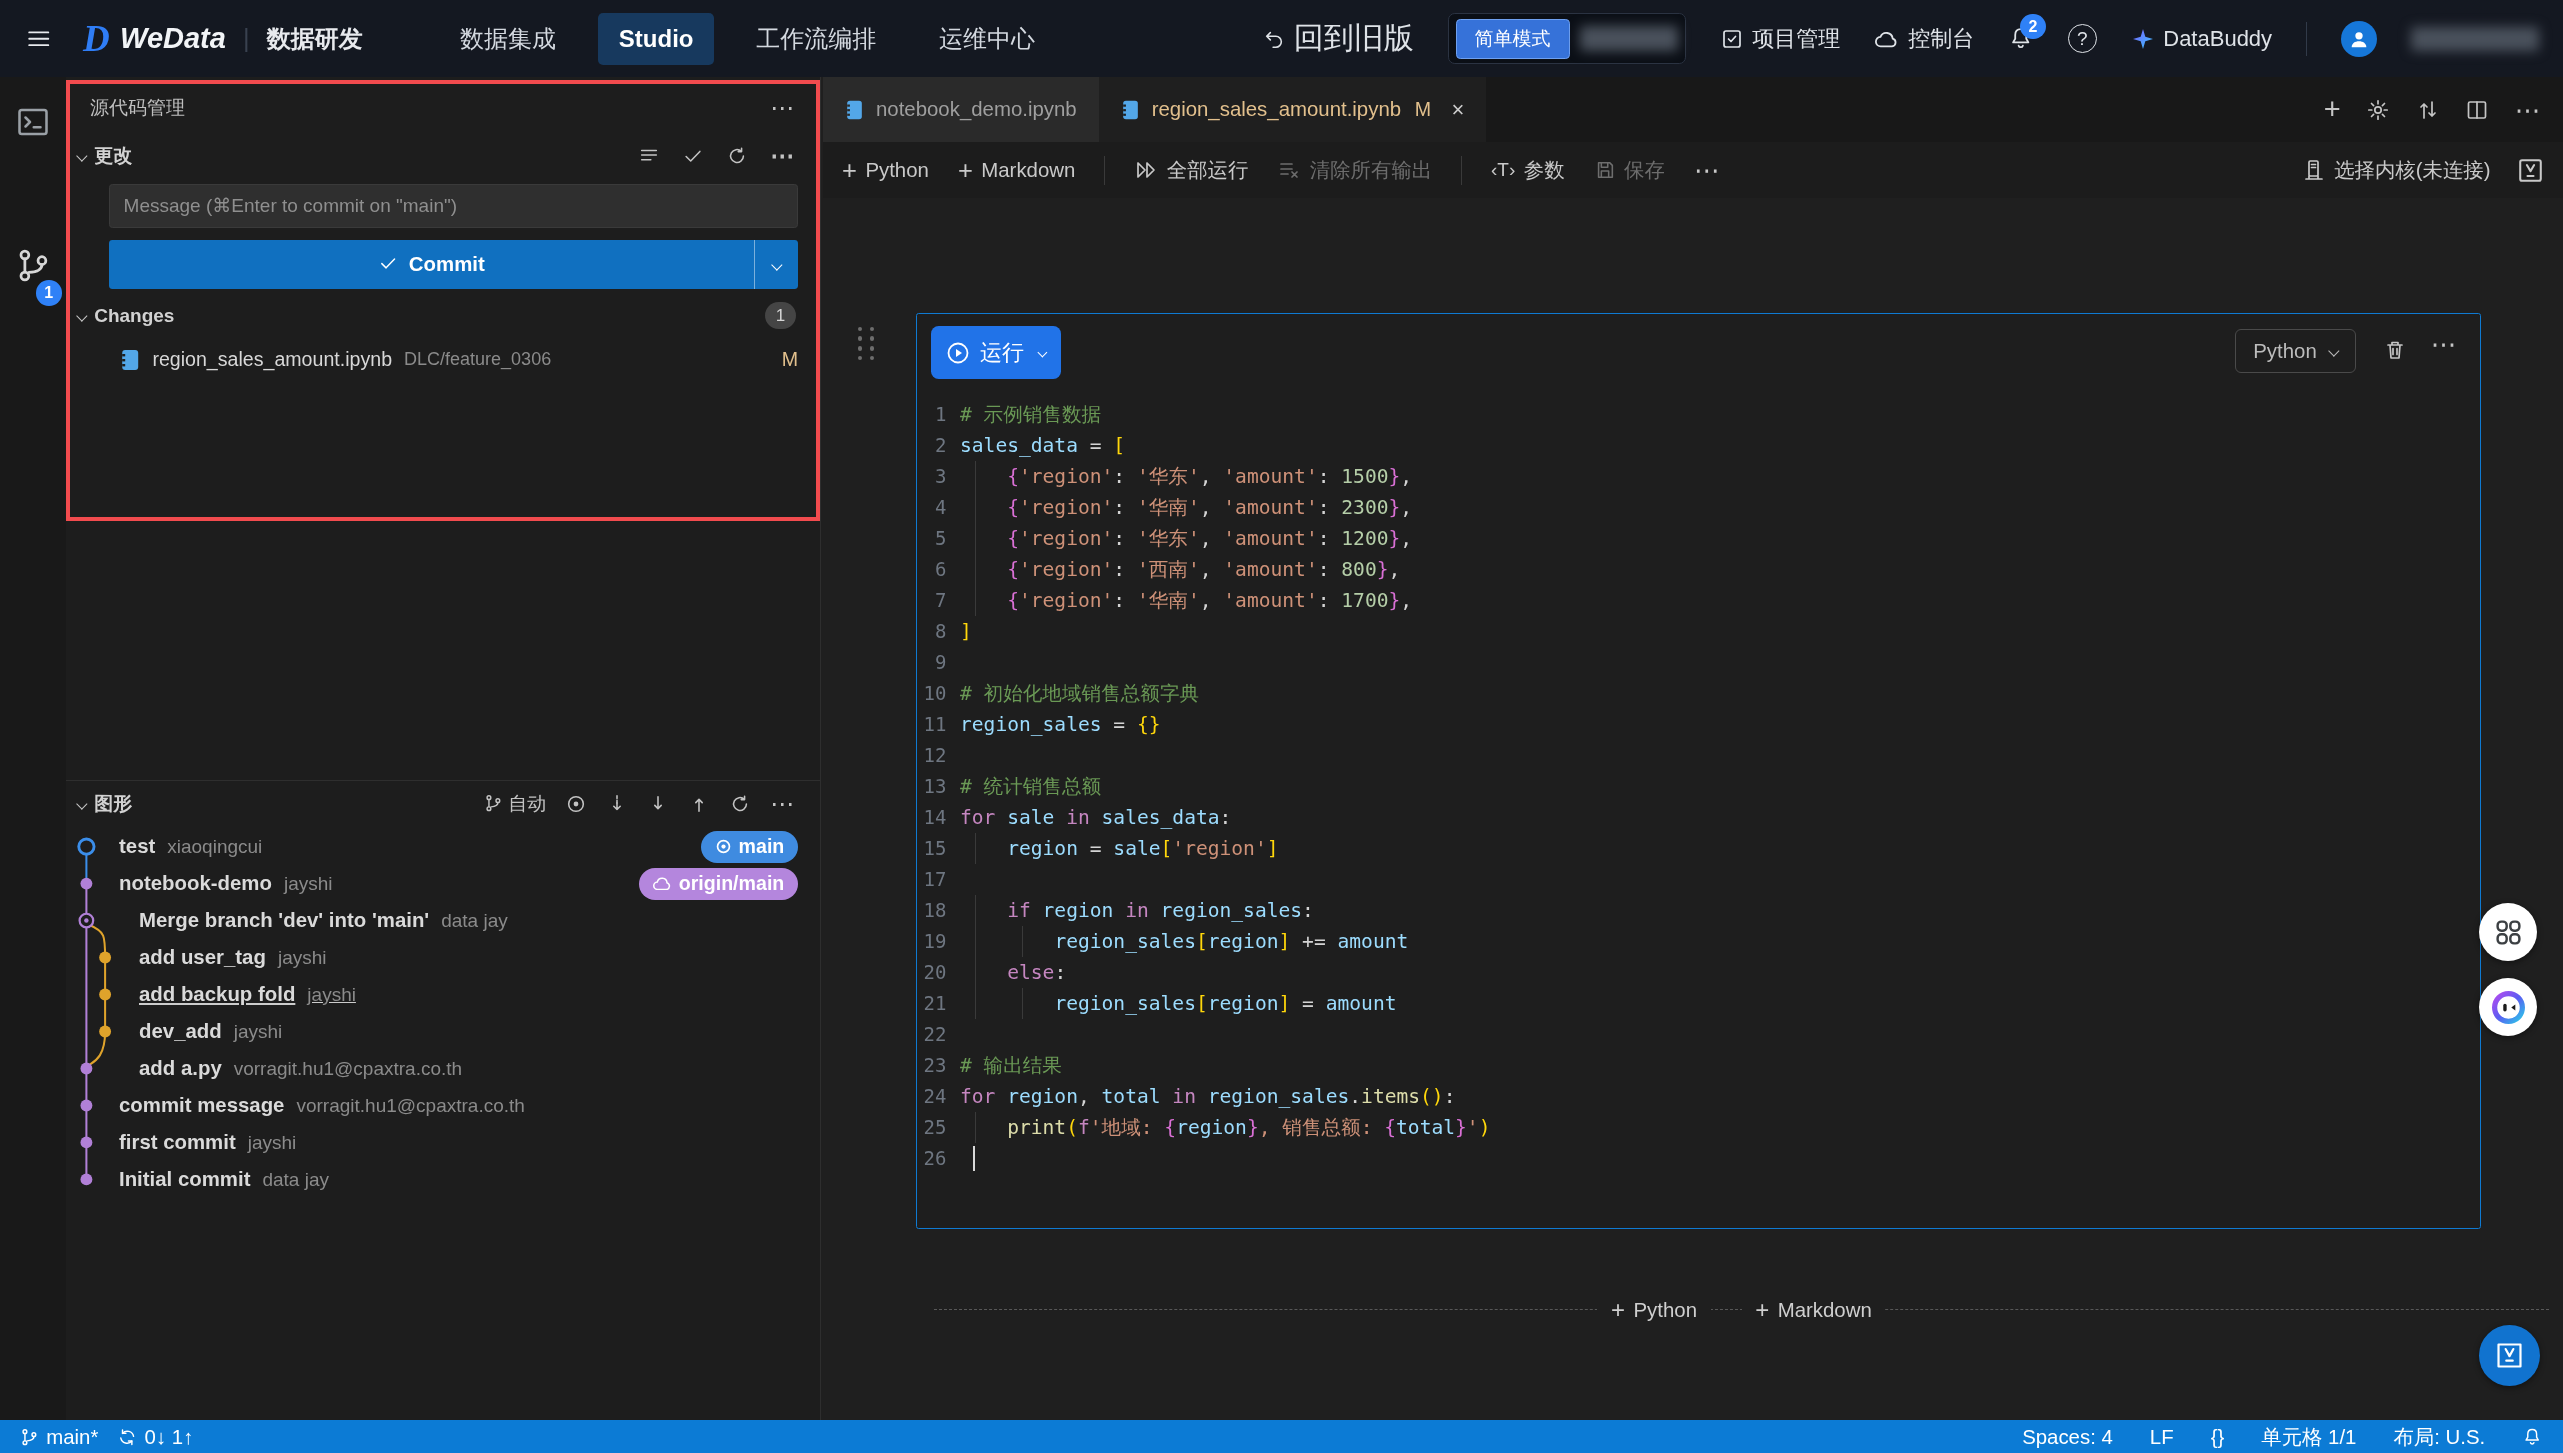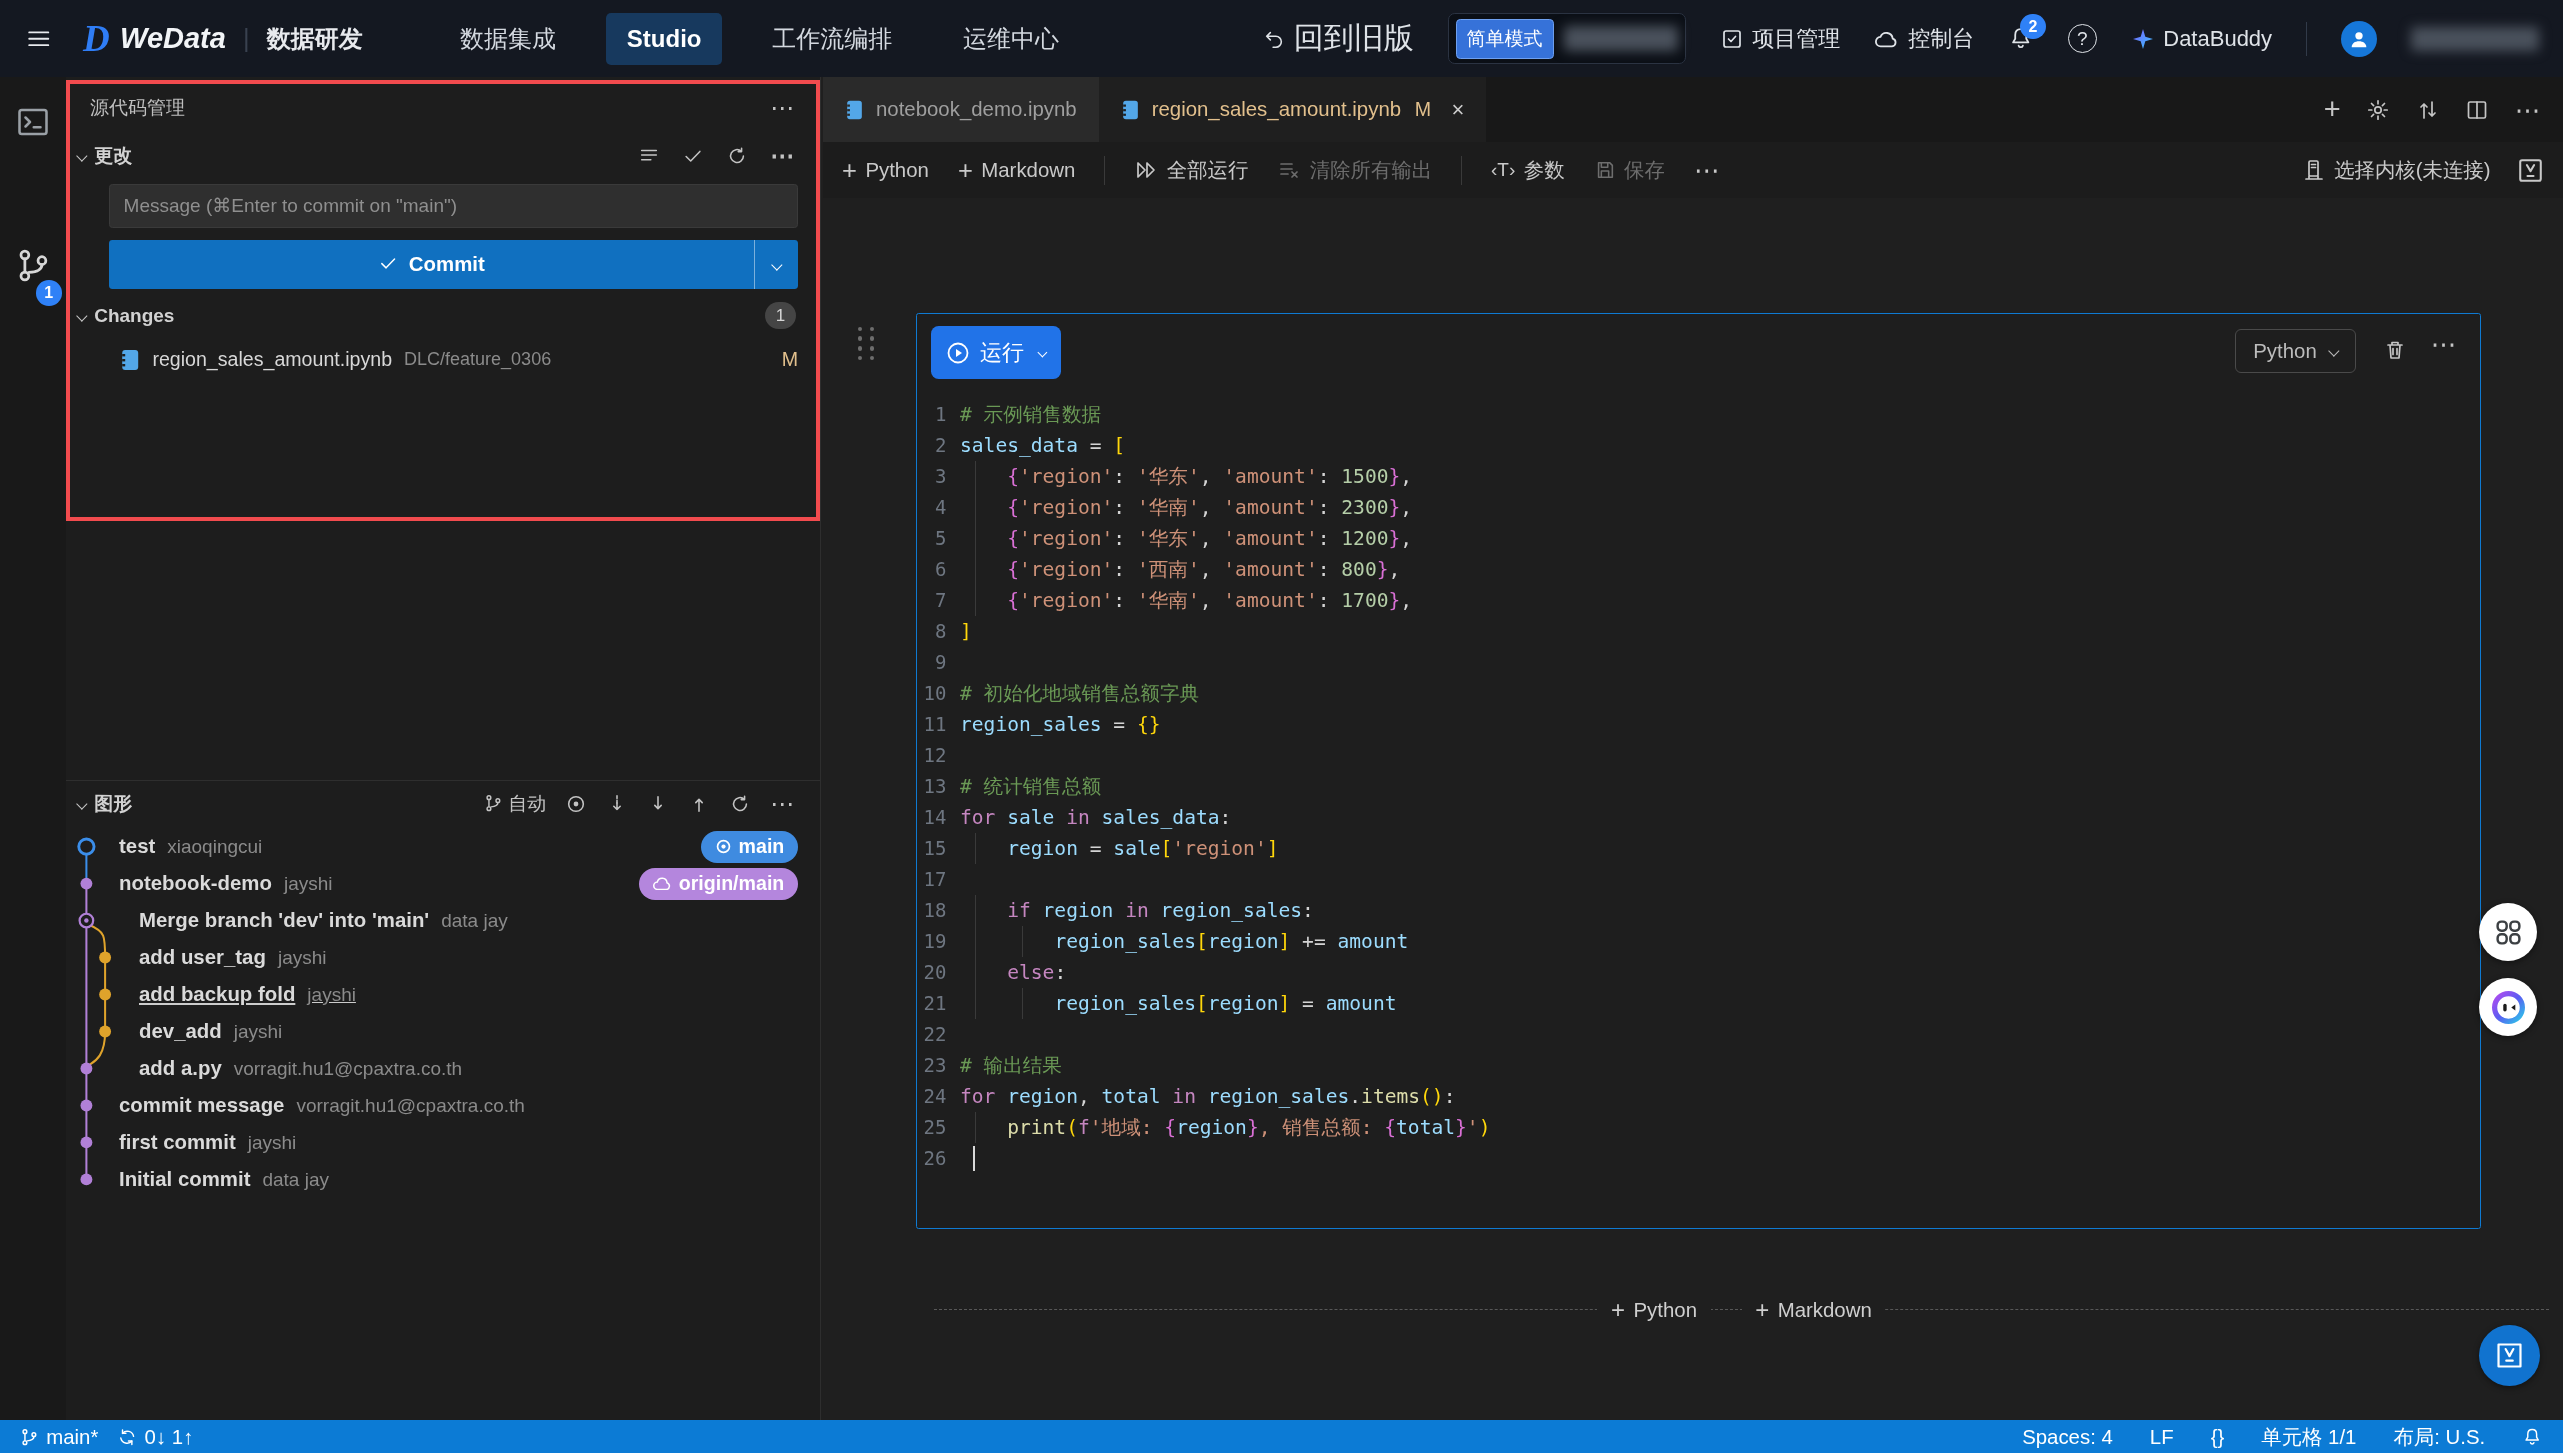--- a/index.html
+++ b/index.html
@@ -9,27 +9,27 @@
   .ic{stroke:currentColor;fill:none;stroke-width:1.7;stroke-linecap:round;stroke-linejoin:round}
 
   
   .topnav{position:absolute;left:0;top:0;width:2563px;height:77px;background:#141821;display:flex;align-items:center;z-index:30}
   .burger{margin-left:25.5px;color:#e8eaee;cursor:pointer}
   .logo{display:flex;align-items:center;margin-left:32px;gap:12px}
   .logo-d{font:italic 800 37px "Liberation Serif",serif;color:#2f7df6;letter-spacing:-1.7px}
   .logo-t{font:italic 700 29px "Liberation Sans",sans-serif;color:#f2f4f7}
   .logo-sep{color:#39414f;font-size:25.5px;margin:0 5.1px}
   .logo-sec{font-size:24px;color:#e8eaee;font-weight:700}
-  .nav-items{display:flex;align-items:center;gap:30px;margin-left:77px}
+  .nav-items{display:flex;align-items:center;gap:22px;margin-left:77px}
   .nav-item{font-size:24px;color:#d4d9e0;padding:12px 20.4px;border-radius:5.1px;cursor:pointer;white-space:nowrap}
   .nav-item.active{background:#17395e;color:#ffffff;font-weight:700}
   .nav-right{margin-left:auto;display:flex;align-items:center;gap:34px;margin-right:24px}
   .back-old{display:flex;align-items:center;gap:8.5px;font-size:30px;color:#dfe3e8;cursor:pointer}
   .mode-box{display:flex;align-items:center;gap:10.2px;width:238px;height:51px;background:#0b0f16;border:0.9px solid #2b3342;border-radius:6.8px;padding:0 6.8px;cursor:pointer}
-  .mode-pill{background:#3672d9;color:#fff;font-size:19px;border-radius:4.3px;padding:6px 10px;white-space:nowrap;border:0.9px solid #6ea0f0}
+  .mode-pill{background:#3672d9;color:#fff;font-size:19px;border-radius:4.3px;padding:6px 18px;white-space:nowrap;border:0.9px solid #6ea0f0}
   .blurblock{background:#4a515c;border-radius:3.4px;filter:blur(6px)}
   .nav-act{display:flex;align-items:center;gap:8.5px;font-size:22px;color:#dfe3e8;cursor:pointer;white-space:nowrap}
   .bell-wrap{position:relative;cursor:pointer;color:#dfe3e8}
   .bell-badge{position:absolute;top:-12px;right:-12px;background:#2f81f7;color:#fff;font-size:16px;min-width:25.5px;height:25.5px;border-radius:12.8px;display:flex;align-items:center;justify-content:center;font-weight:700}
   .help-circ{width:29px;height:29px;border:1.7px solid #dfe3e8;border-radius:50%;display:flex;align-items:center;justify-content:center;font-size:19px;color:#dfe3e8;cursor:pointer}
   .nav-sep{width:0.9px;height:34px;background:#313a49}
   .avatar{width:36px;height:36px;border-radius:50%;background:#1677d9;display:flex;align-items:center;justify-content:center;color:#fff}
 
   
   .activitybar{position:absolute;left:0;top:77px;width:66px;height:1343px;background:#191919;z-index:5}

